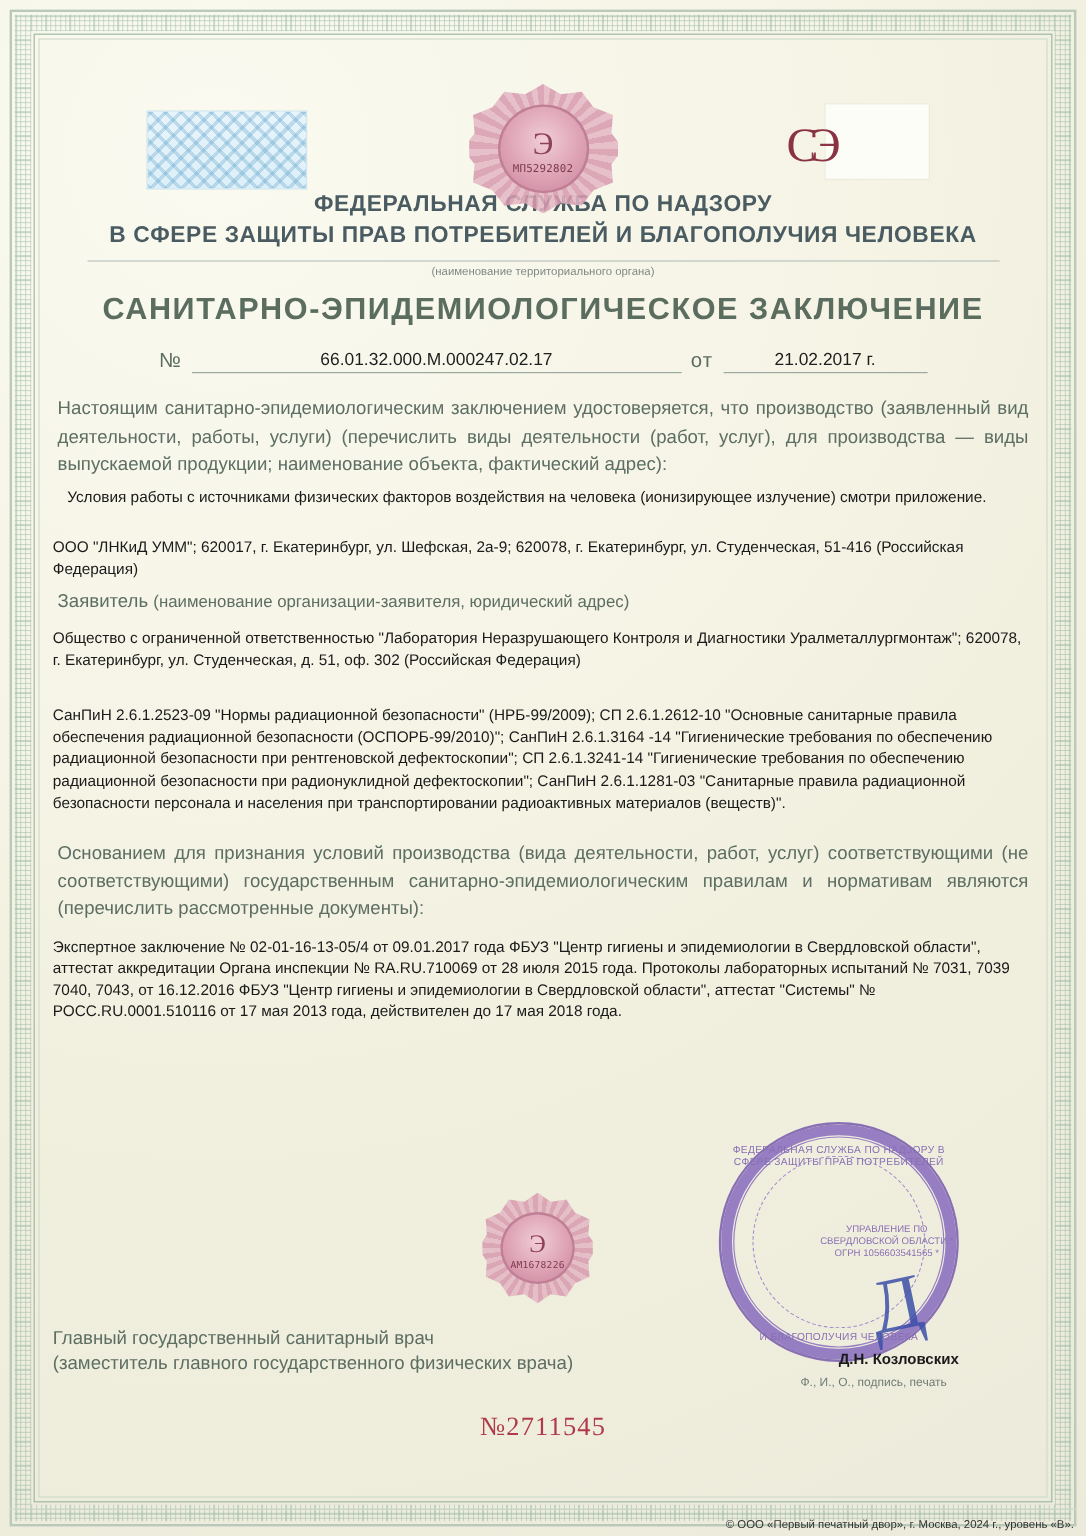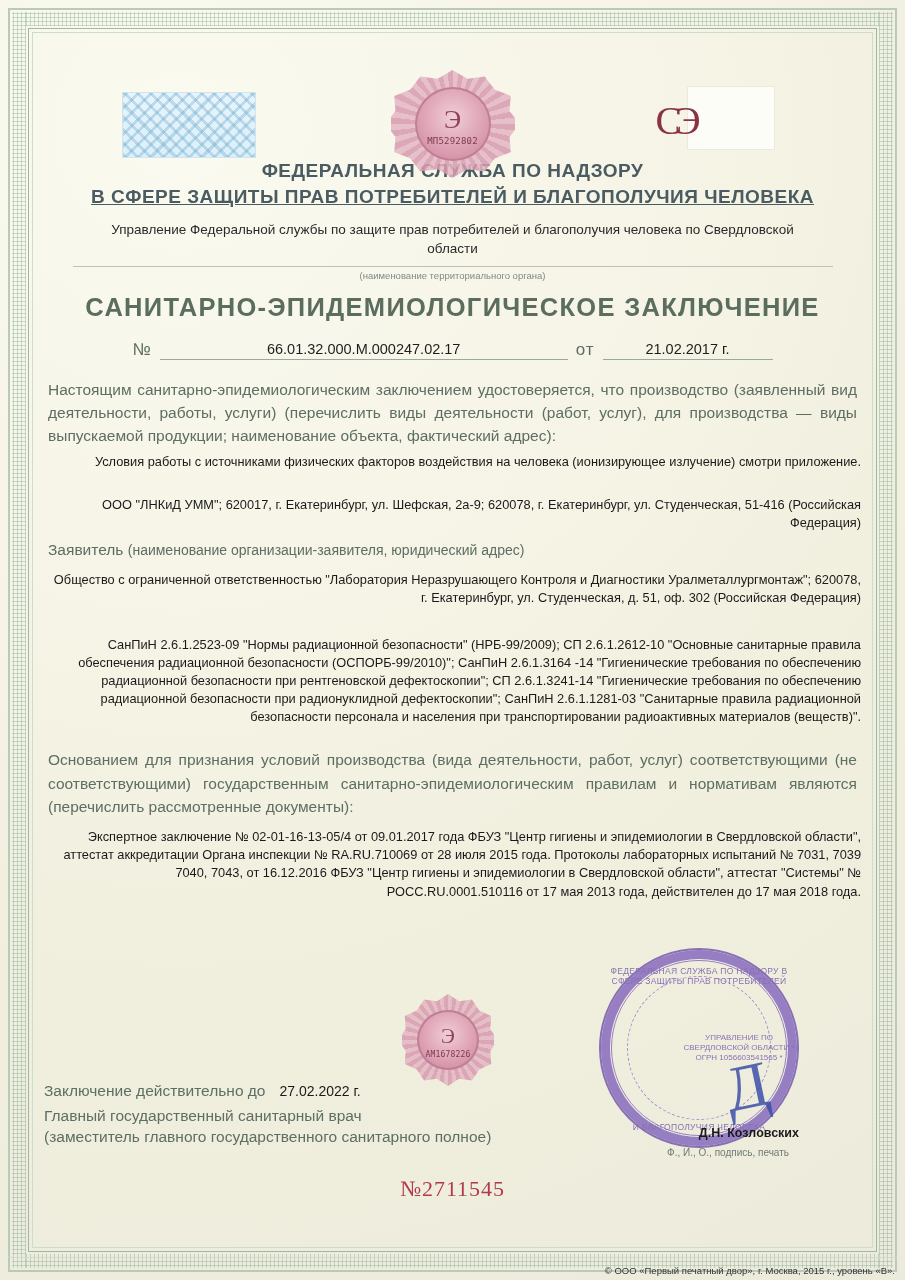--- a/index.html
+++ b/index.html
@@ -134,21 +134,21 @@
   
   .agency {
     margin-top: 118px;
     text-align: center;
     color: #4a5c62;
     font-weight: bold;
     font-size: 19px;
     letter-spacing: .5px;
     line-height: 1.35;
   }
-  .agency .l2 { font-size: 19px; text-decoration: underline; }
+  .agency .l2 { font-size: 19px; }
 
   .dept {
     margin: 12px auto 0;
     width: 700px;
     text-align: center;
     font-size: 13.5px;
     color: #2a2a2a;
     line-height: 1.35;
   }
   .hint-line {
@@ -196,21 +196,21 @@
     margin-top: 18px;
     color: #5d6e63;
     font-size: 15.5px;
     line-height: 1.5;
     text-align: justify;
   }
   .body .ins {
     color: #1a1a1a;
     font-size: 12.8px;
     line-height: 1.42;
-    text-align: right;
+    text-align: left;
     margin: 6px 0 0 12px;
   }
   .body p { margin: 4px; }
   .gap-md { height: 18px; }
 
   .label-green { color: #5d6e63; font-size: 15.5px; }
 
   .strike-wrap { position: relative; display: inline; }
   .strike {
     position: absolute;
@@ -247,21 +247,21 @@
     left: 358px; bottom: 158px;
     width: 92px; height: 92px;
   }
   .stamp-mid .rosette-core { width: 58px; height: 56px; }
   .stamp-mid .rosette-core .glyph { font-size: 21px; }
   .stamp-mid .rosette-core .serial { font-size: 8px; }
 
   
   .seal {
     position: absolute;
-    right: 62px; bottom: 96px;
+    right: 62px; bottom: 109px;
     width: 196px; height: 196px;
     border-radius: 50%;
     border: 2px solid #7a5fae;
     box-shadow: inset 0 0 0 7px rgba(122,95,174,0.0), inset 0 0 0 9px #8b6fc0;
     color: #7a5fae;
     opacity: .88;
   }
   .seal .ring-text {
     position: absolute; inset: 10px;
     border-radius: 50%;
@@ -358,21 +358,20 @@
         <div class="glyph">Э</div>
         <div class="serial">МП5292802</div>
       </div>
     </div>
 
     <div class="agency">
       <div>ФЕДЕРАЛЬНАЯ СЛУЖБА ПО НАДЗОРУ</div>
       <div class="l2">В СФЕРЕ ЗАЩИТЫ ПРАВ ПОТРЕБИТЕЛЕЙ И БЛАГОПОЛУЧИЯ ЧЕЛОВЕКА</div>
     </div>
 
-    <div class="dept">Управление Федеральной службы по защите прав потребителей и благополучия человека по Свердловской области</div>
 
     <div class="hint-line">
       <div class="hint">(наименование территориального органа)</div>
     </div>
 
     <div class="doc-title">САНИТАРНО-ЭПИДЕМИОЛОГИЧЕСКОЕ ЗАКЛЮЧЕНИЕ</div>
 
     <div class="numrow">
       <span class="lbl">№</span>
       <span class="field">66.01.32.000.М.000247.02.17</span>
@@ -403,39 +402,35 @@
 
     <div class="stamp-mid">
       <div class="rosette"></div>
       <div class="rosette-core">
         <div class="glyph">Э</div>
         <div class="serial">АМ1678226</div>
       </div>
     </div>
 
     <div style="position:absolute; left:0; right:0; bottom:96px;">
-      <div class="valid-row">
-        <span class="txt">Заключение действительно до</span>
-        <span class="date">27.02.2022 г.</span>
-      </div>
       <div class="signer">
         <div>Главный государственный санитарный врач</div>
-        <div>(заместитель главного государственного санитарного полное)</div>
+        <div>(заместитель главного государственного физических врача)</div>
       </div>
     </div>
 
     <div class="seal">
       <div class="ring-text"></div>
       <div class="ring-text2"></div>
       <div class="seal-line sl1">ФЕДЕРАЛЬНАЯ СЛУЖБА ПО НАДЗОРУ В СФЕРЕ ЗАЩИТЫ ПРАВ ПОТРЕБИТЕЛЕЙ</div>
       <div class="seal-line sl2">И БЛАГОПОЛУЧИЯ ЧЕЛОВЕКА</div>
       <div class="seal-center">УПРАВЛЕНИЕ ПО СВЕРДЛОВСКОЙ ОБЛАСТИ * ОГРН 1056603541565 *</div>
     </div>
     <div class="sign-scribble">Д</div>
     <div class="signer-name">Д.Н. Козловских</div>
     <div class="signer-hint">Ф., И., О., подпись, печать</div>
 
     <div class="blank-number">№2711545</div>
   </div>
 
   <div class="footer-rule"></div>
-  <div class="footer-credit">© ООО «Первый печатный двор», г. Москва, 2015 г., уровень «В».</div>
+  <div class="footer-credit">© ООО «Первый печатный двор», г. Москва, 2024 г., уровень «В».</div>
 </div>
 
 </body></html>

